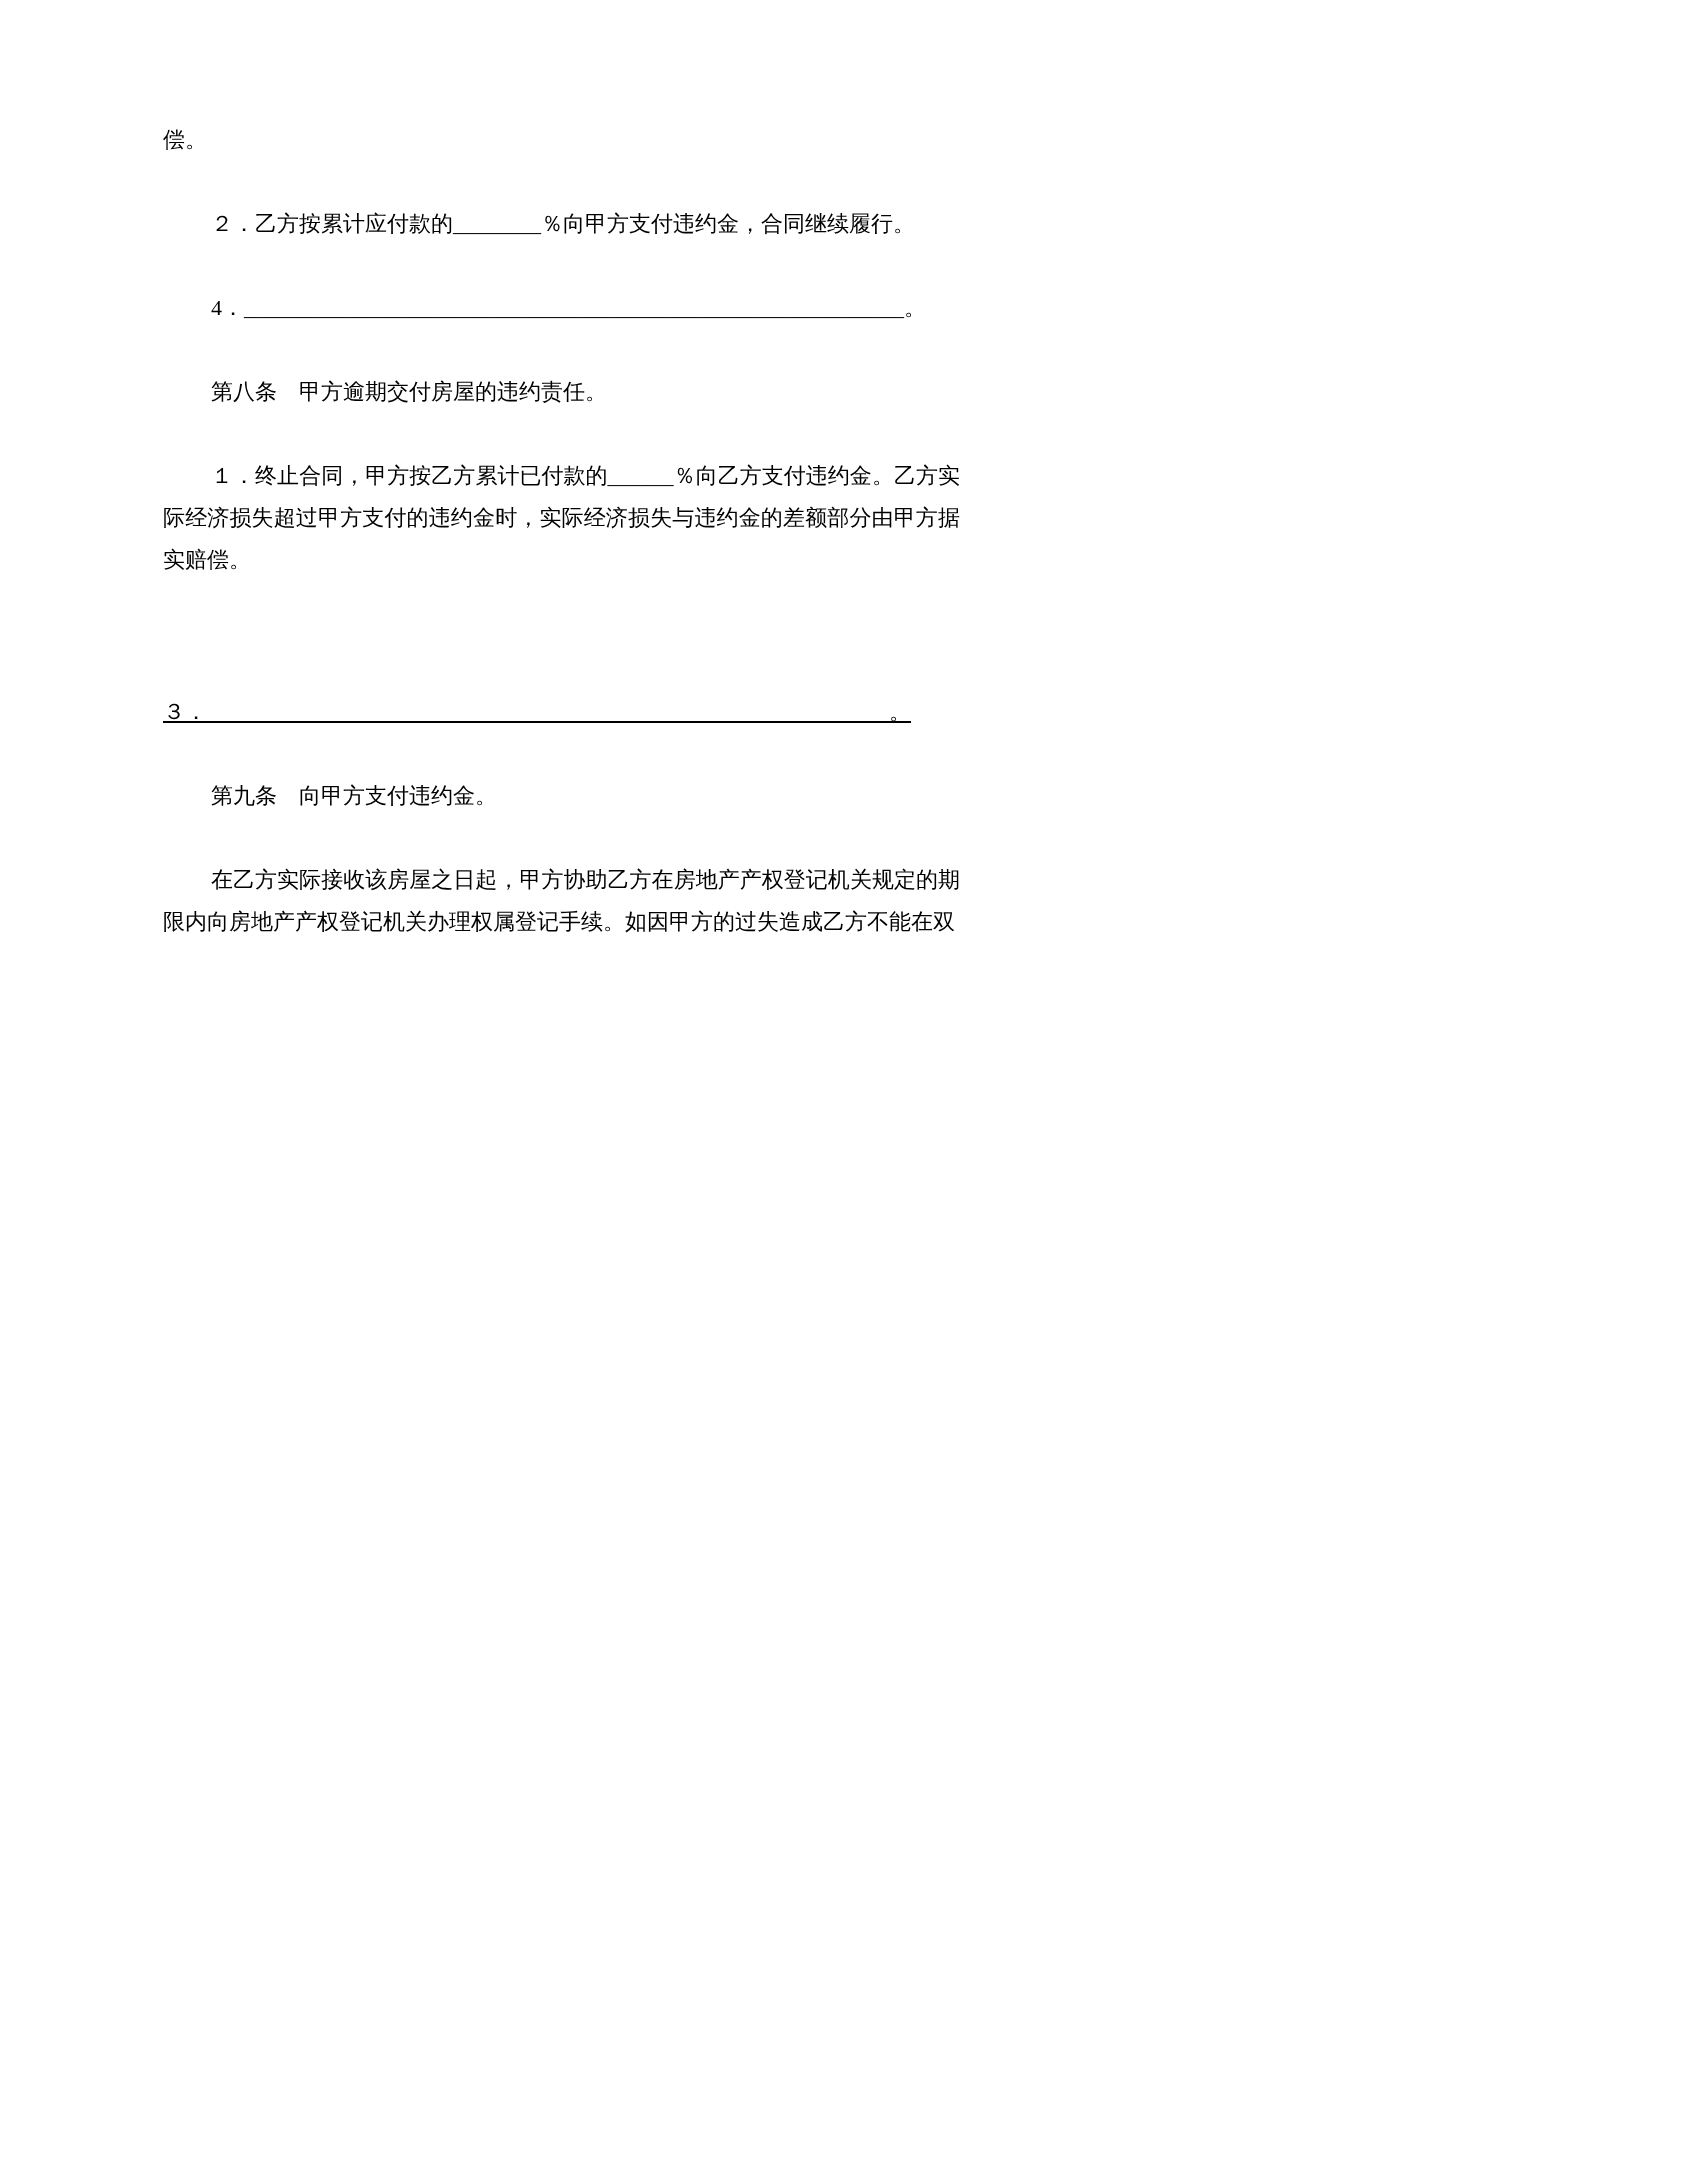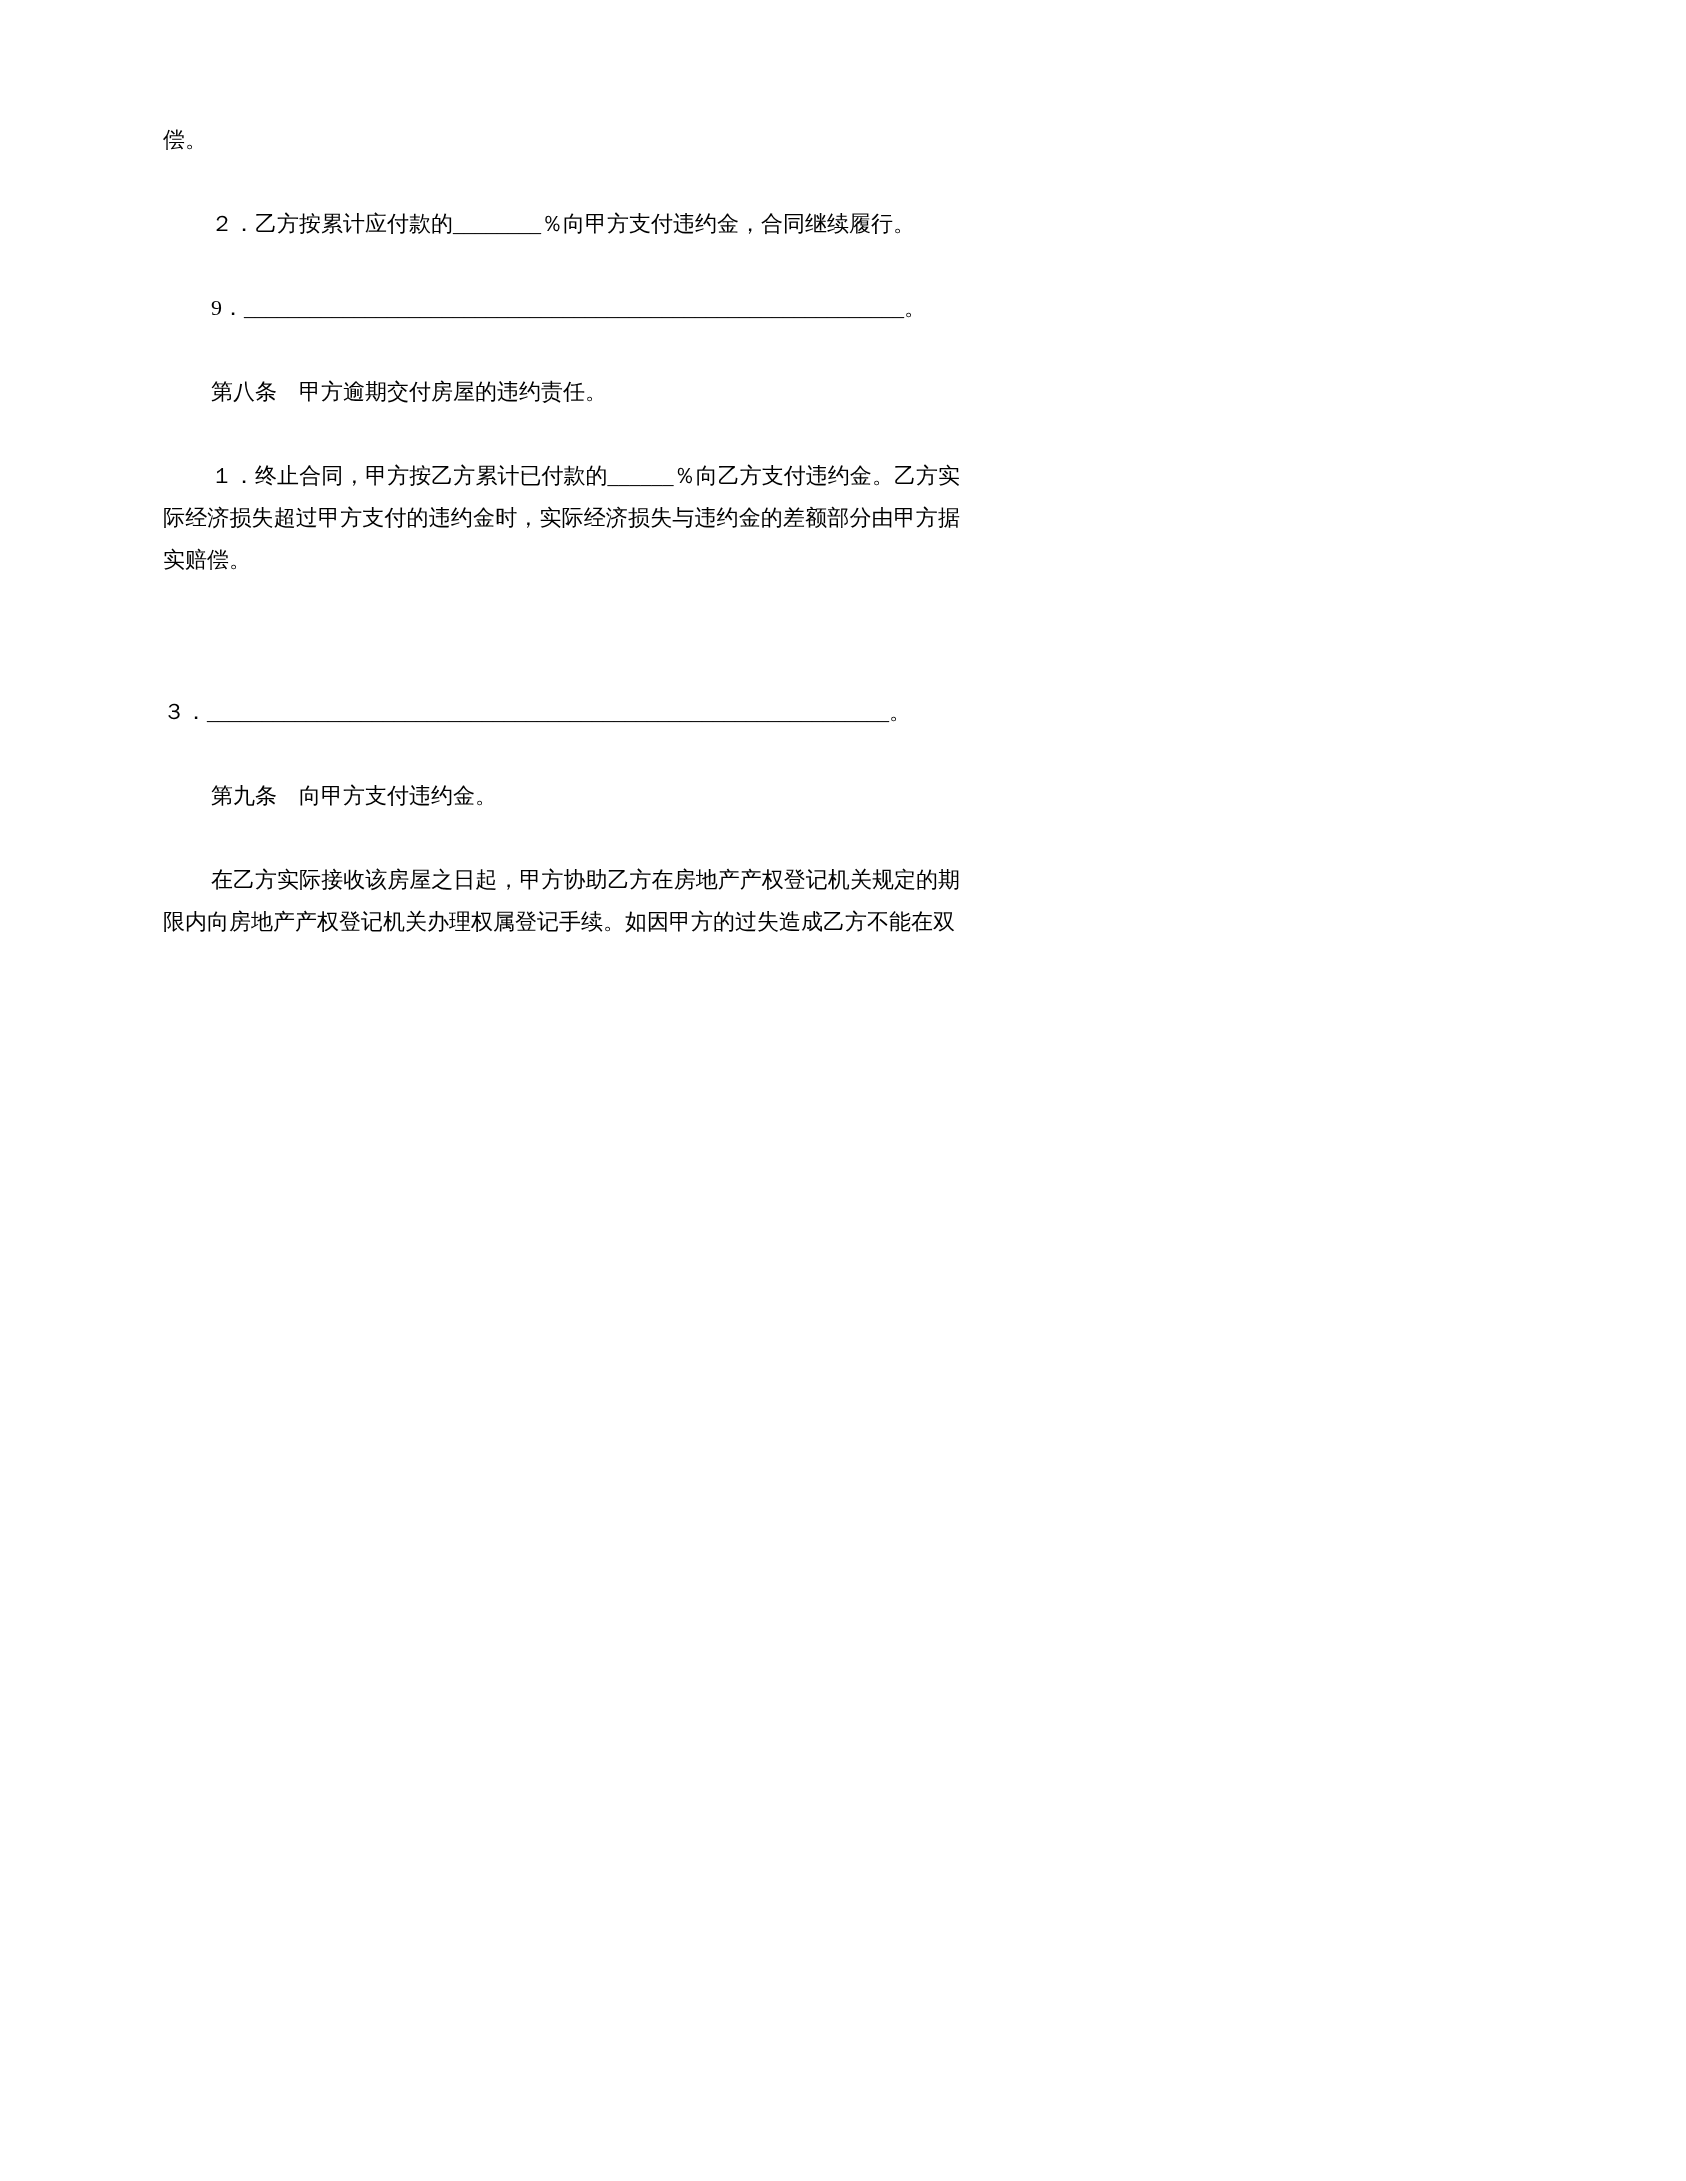--- a/index.html
+++ b/index.html
@@ -31,33 +31,34 @@
     white-space: normal;
   }
   .block:first-child {
     margin-top: 0;
   }
   .indent {
     text-indent: 48px;
   }
   .gap-xl {
     margin-top: 110px;
+    text-decoration: underline;
   }
 </style>
 </head>
 <body>
 
 <div class="page">
   <div class="content">
 
     <p class="block">偿。</p>
 
     <p class="block indent">２．乙方按累计应付款的________％向甲方支付违约金，合同继续履行。</p>
 
-    <p class="block indent">9．____________________________________________________________。</p>
+    <p class="block indent">4．____________________________________________________________。</p>
 
     <p class="block indent">第八条　甲方逾期交付房屋的违约责任。</p>
 
 
     <p class="block indent">１．终止合同，甲方按乙方累计已付款的______％向乙方支付违约金。乙方实际经济损失超过甲方支付的违约金时，实际经济损失与违约金的差额部分由甲方据实赔偿。</p>
 
 
     <p class="block gap-xl">３．______________________________________________________________。</p>
 
     <p class="block indent">第九条　向甲方支付违约金。</p>

